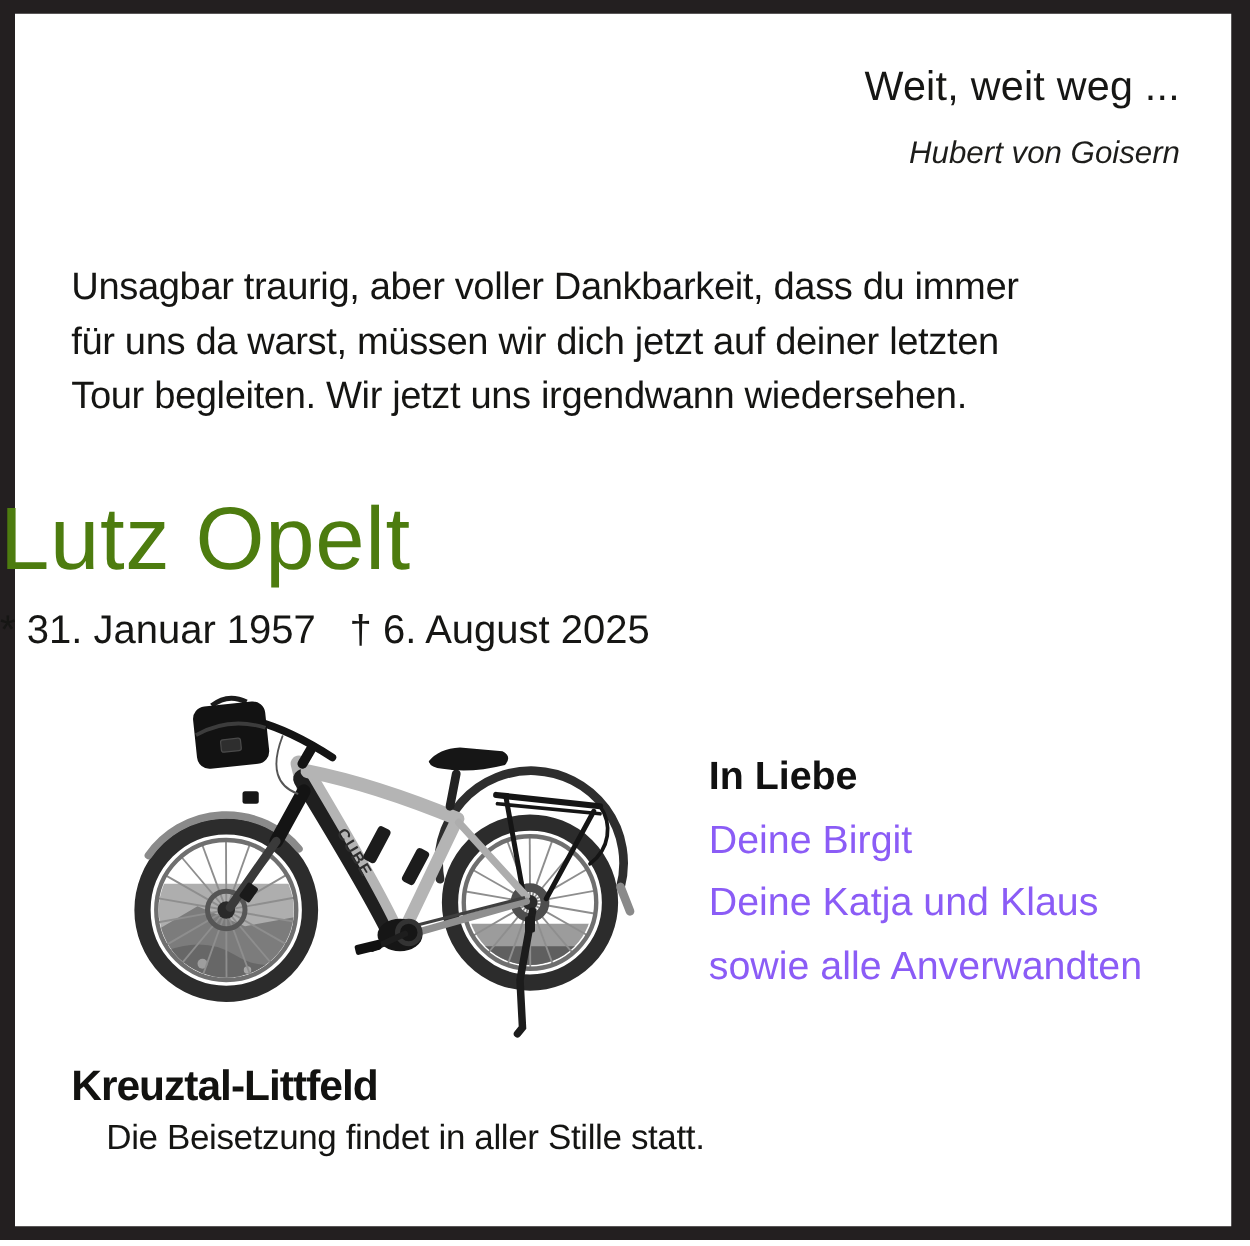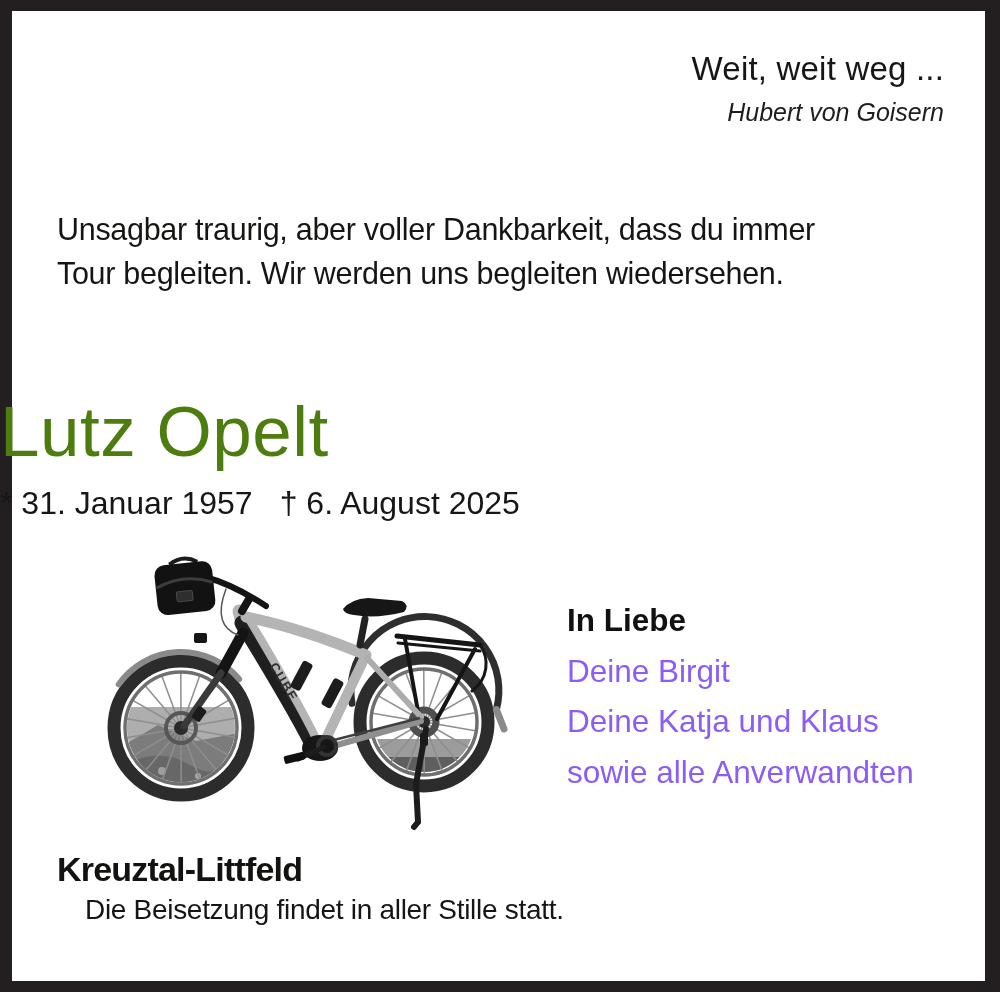--- a/index.html
+++ b/index.html
@@ -15,21 +15,21 @@
   .frame{
     position:absolute;inset:0;
     border-style:solid;
     border-color:#231f20;
     border-width:11px 15px 11px 12px;
     pointer-events:none;
   }
   
   .quote{position:absolute;top:50px;right:56px;text-align:right;}
   .quote-text{font-size:33px;line-height:38px;color:#161614;letter-spacing:0.2px;}
-  .quote-attr{font-size:25px;line-height:30px;font-style:italic;color:#1d1d1b;margin-top:9px;}
+  .quote-attr{font-size:25px;line-height:30px;font-style:italic;color:#1d1d1b;margin-top:19px;}
   
   .intro{position:absolute;left:57px;top:208px;}
   .intro-line{font-size:30.5px;line-height:43.5px;letter-spacing:-0.3px;white-space:nowrap;color:#151513;}
   
   .name{position:absolute;left:0;right:0;top:396px;text-align:left;
         font-size:71px;line-height:1;letter-spacing:0.5px;color:#4d7c0f;}
   .dates{position:absolute;left:0;right:0;top:486px;text-align:left;
          font-size:32px;line-height:1.1;color:#161614;}
   .dates .birth{margin-right:27px;}
   
@@ -51,21 +51,22 @@
 
   <div class="frame"></div>
 
   <div class="quote">
     <div class="quote-text">Weit, weit weg ...</div>
     <div class="quote-attr">Hubert von Goisern</div>
   </div>
 
   <div class="intro">
     <div class="intro-line">Unsagbar traurig, aber voller Dankbarkeit, dass du immer</div>
-    <div class="intro-line">Tour begleiten. Wir werden uns begleiten wiedersehen.</div>
+    <div class="intro-line">für uns da warst, müssen wir dich jetzt auf deiner letzten</div>
+    <div class="intro-line">Tour begleiten. Wir jetzt uns irgendwann wiedersehen.</div>
   </div>
 
   <div class="name">Lutz Opelt</div>
 
   <div class="dates">
     <span class="birth">* 31. Januar 1957</span><span class="death">† 6. August 2025</span>
   </div>
 
   <div class="bike">
     <svg viewBox="0 0 410 285" width="410" height="285" xmlns="http://www.w3.org/2000/svg">

